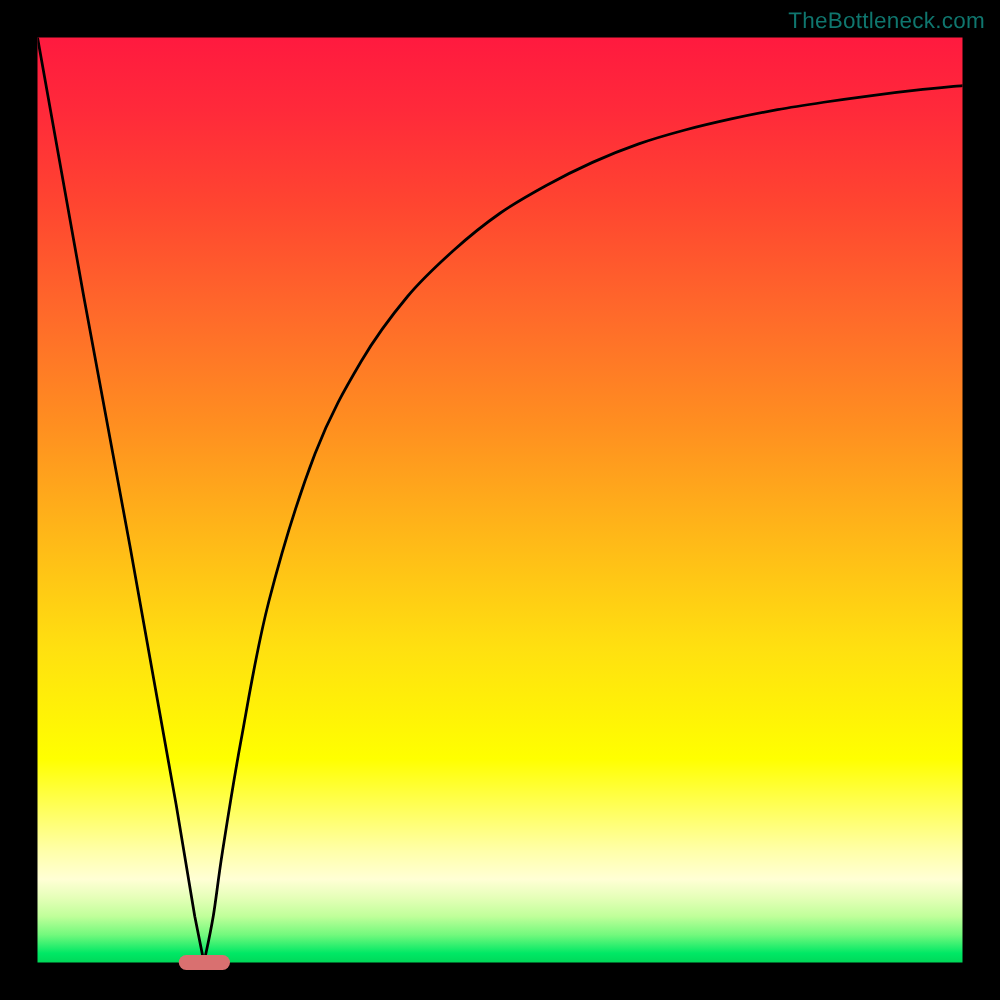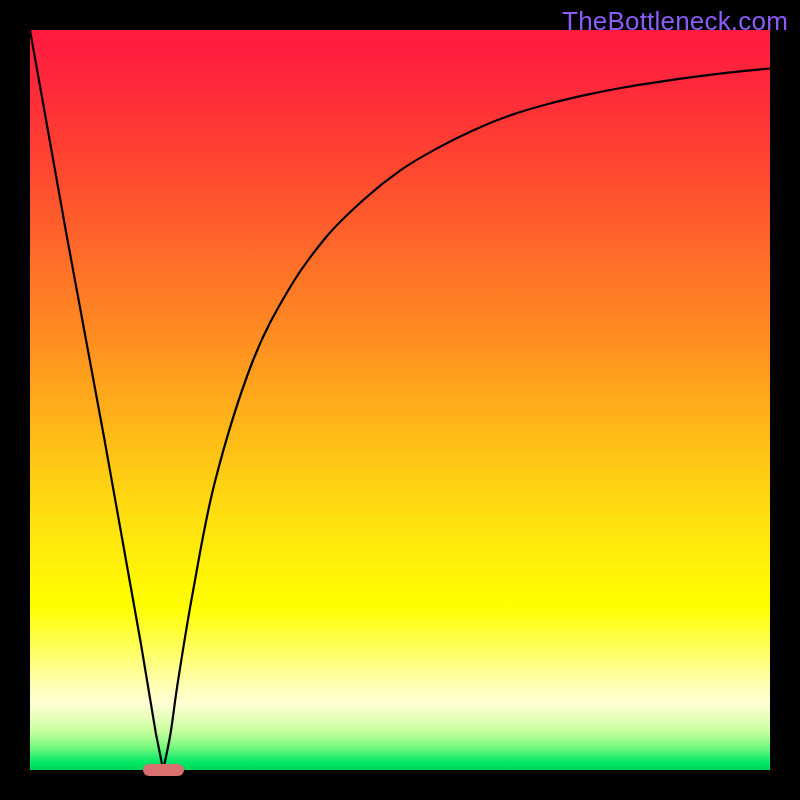--- a/index.html
+++ b/index.html
@@ -46,22 +46,22 @@
     left: 0;
     top: 0;
     width: 740px;
     height: 740px;
   }
   .watermark {
     position: absolute;
     top: 6px;
     right: 12px;
     font-family: Arial, Helvetica, sans-serif;
-    font-size: 26px;
-    color: #8b5cf6;
+    font-size: 18px;
+    color: #0f766e;
     font-weight: 500;
     letter-spacing: 0.2px;
   }
   .marker {
     position: absolute;
     background: #d97070;
     border-radius: 999px;
   }
 </style>
 </head>

